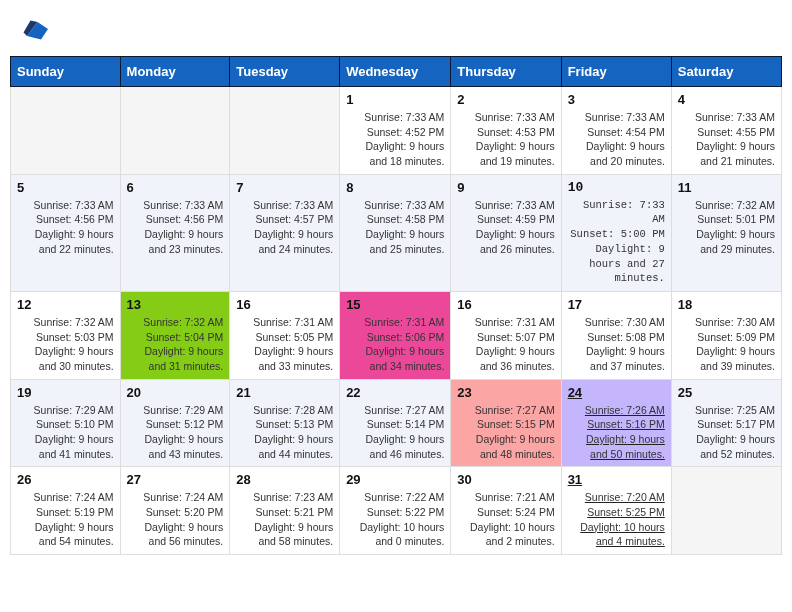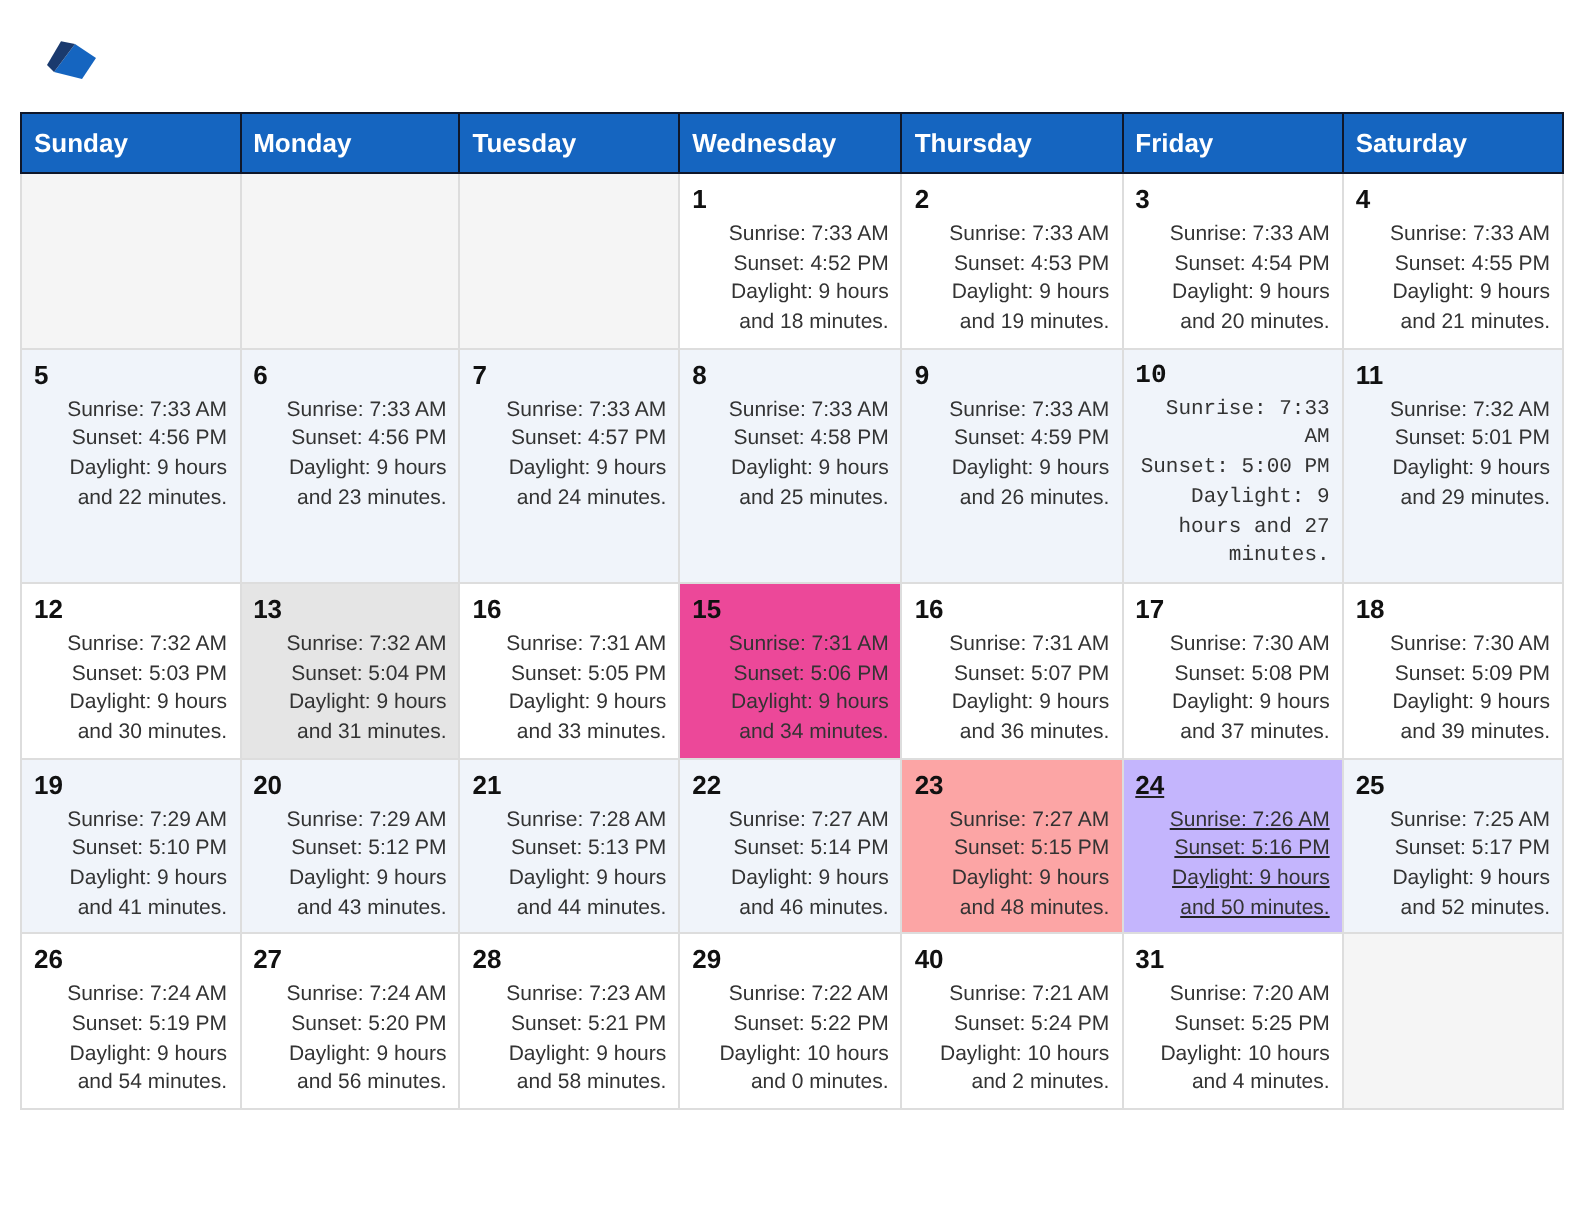--- a/index.html
+++ b/index.html
@@ -182,21 +182,21 @@
         <td style="background: rgb(240, 244, 250);">
           <div class="day-number">11</div>
           <div class="day-info">Sunrise: 7:32 AM<br>Sunset: 5:01 PM<br>Daylight: 9 hours and 29 minutes.</div>
         </td>
       </tr>
       <tr>
         <td style="background: rgb(255, 255, 255);">
           <div class="day-number">12</div>
           <div class="day-info">Sunrise: 7:32 AM<br>Sunset: 5:03 PM<br>Daylight: 9 hours and 30 minutes.</div>
         </td>
-        <td style="background: #e5e5e5;">
+        <td style="background: #84cc16;">
           <div class="day-number">13</div>
           <div class="day-info">Sunrise: 7:32 AM<br>Sunset: 5:04 PM<br>Daylight: 9 hours and 31 minutes.</div>
         </td>
         <td style="background: rgb(255, 255, 255);">
           <div class="day-number">16</div>
           <div class="day-info">Sunrise: 7:31 AM<br>Sunset: 5:05 PM<br>Daylight: 9 hours and 33 minutes.</div>
         </td>
         <td style="background: #ec4899;">
           <div class="day-number">15</div>
           <div class="day-info">Sunrise: 7:31 AM<br>Sunset: 5:06 PM<br>Daylight: 9 hours and 34 minutes.</div>
@@ -255,23 +255,23 @@
         </td>
         <td style="background: rgb(255, 255, 255);">
           <div class="day-number">28</div>
           <div class="day-info">Sunrise: 7:23 AM<br>Sunset: 5:21 PM<br>Daylight: 9 hours and 58 minutes.</div>
         </td>
         <td style="background: rgb(255, 255, 255);">
           <div class="day-number">29</div>
           <div class="day-info">Sunrise: 7:22 AM<br>Sunset: 5:22 PM<br>Daylight: 10 hours and 0 minutes.</div>
         </td>
         <td style="background: rgb(255, 255, 255);">
-          <div class="day-number">40</div>
+          <div class="day-number">30</div>
           <div class="day-info">Sunrise: 7:21 AM<br>Sunset: 5:24 PM<br>Daylight: 10 hours and 2 minutes.</div>
         </td>
-        <td style="background: rgb(255, 255, 255);">
+        <td style="background: rgb(255, 255, 255); text-decoration: underline;">
           <div class="day-number">31</div>
           <div class="day-info">Sunrise: 7:20 AM<br>Sunset: 5:25 PM<br>Daylight: 10 hours and 4 minutes.</div>
         </td>
         <td class="empty" style="background: rgb(245, 245, 245);"></td>
       </tr>
     </tbody>
 </table>
 
 </body></html>

